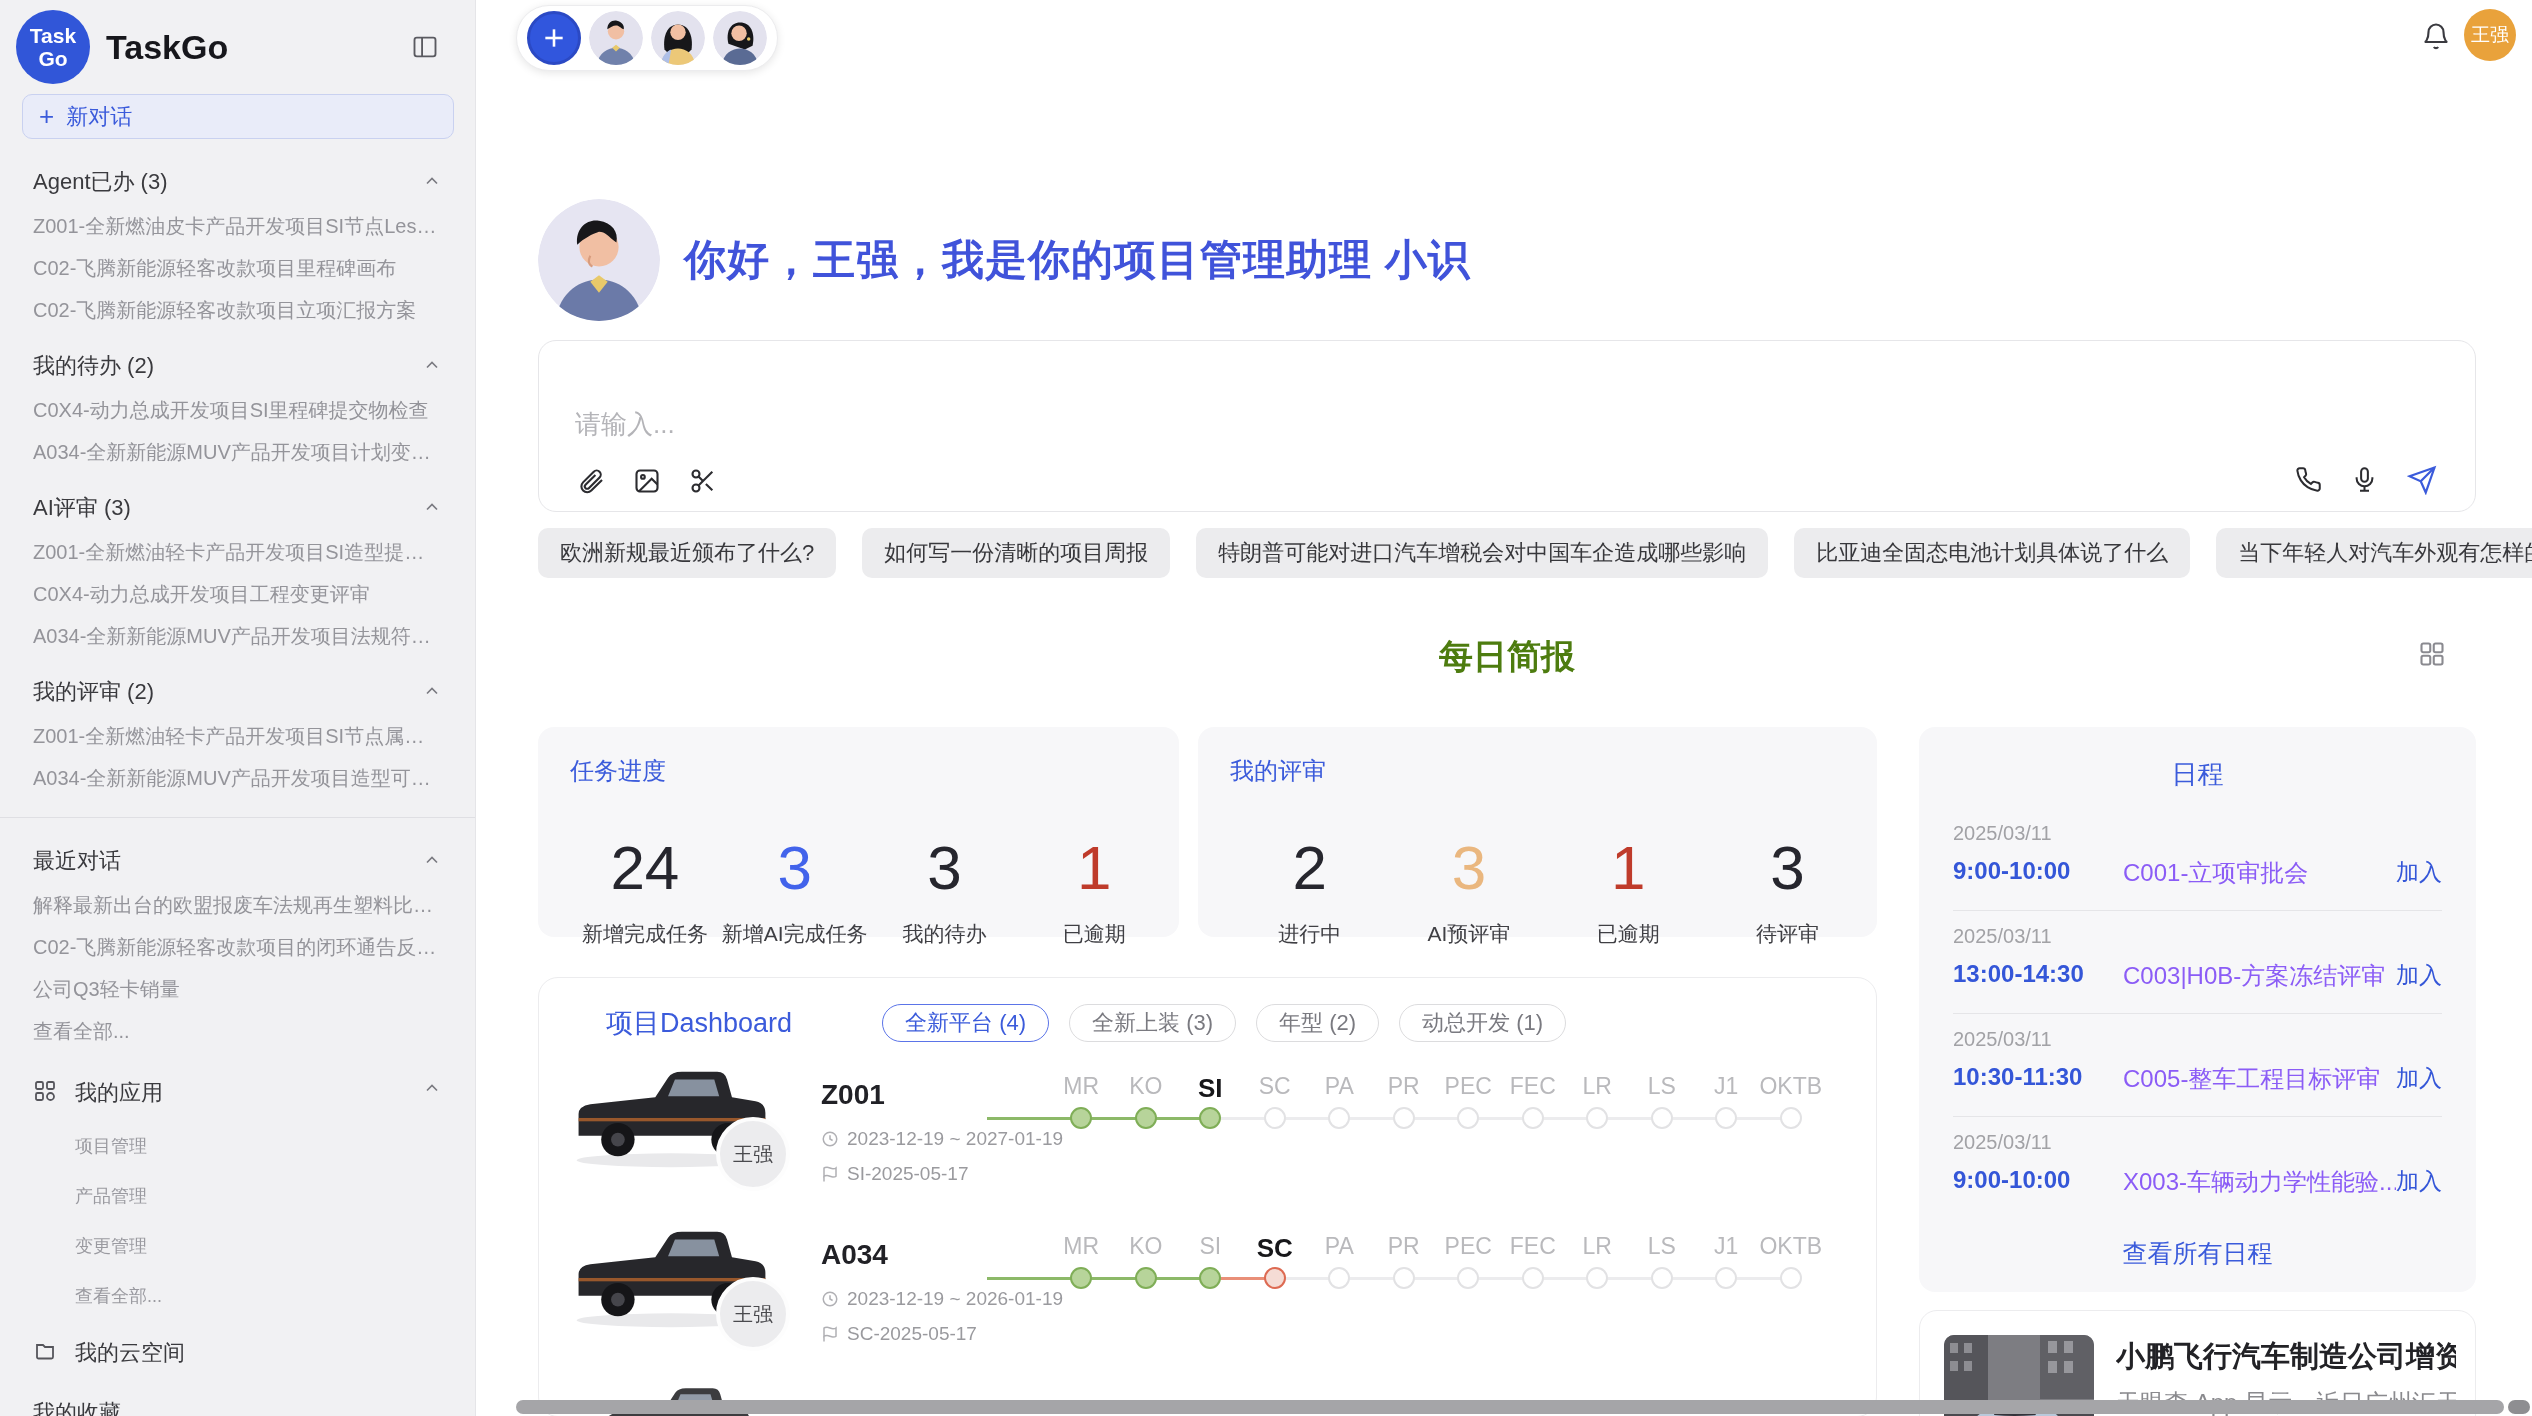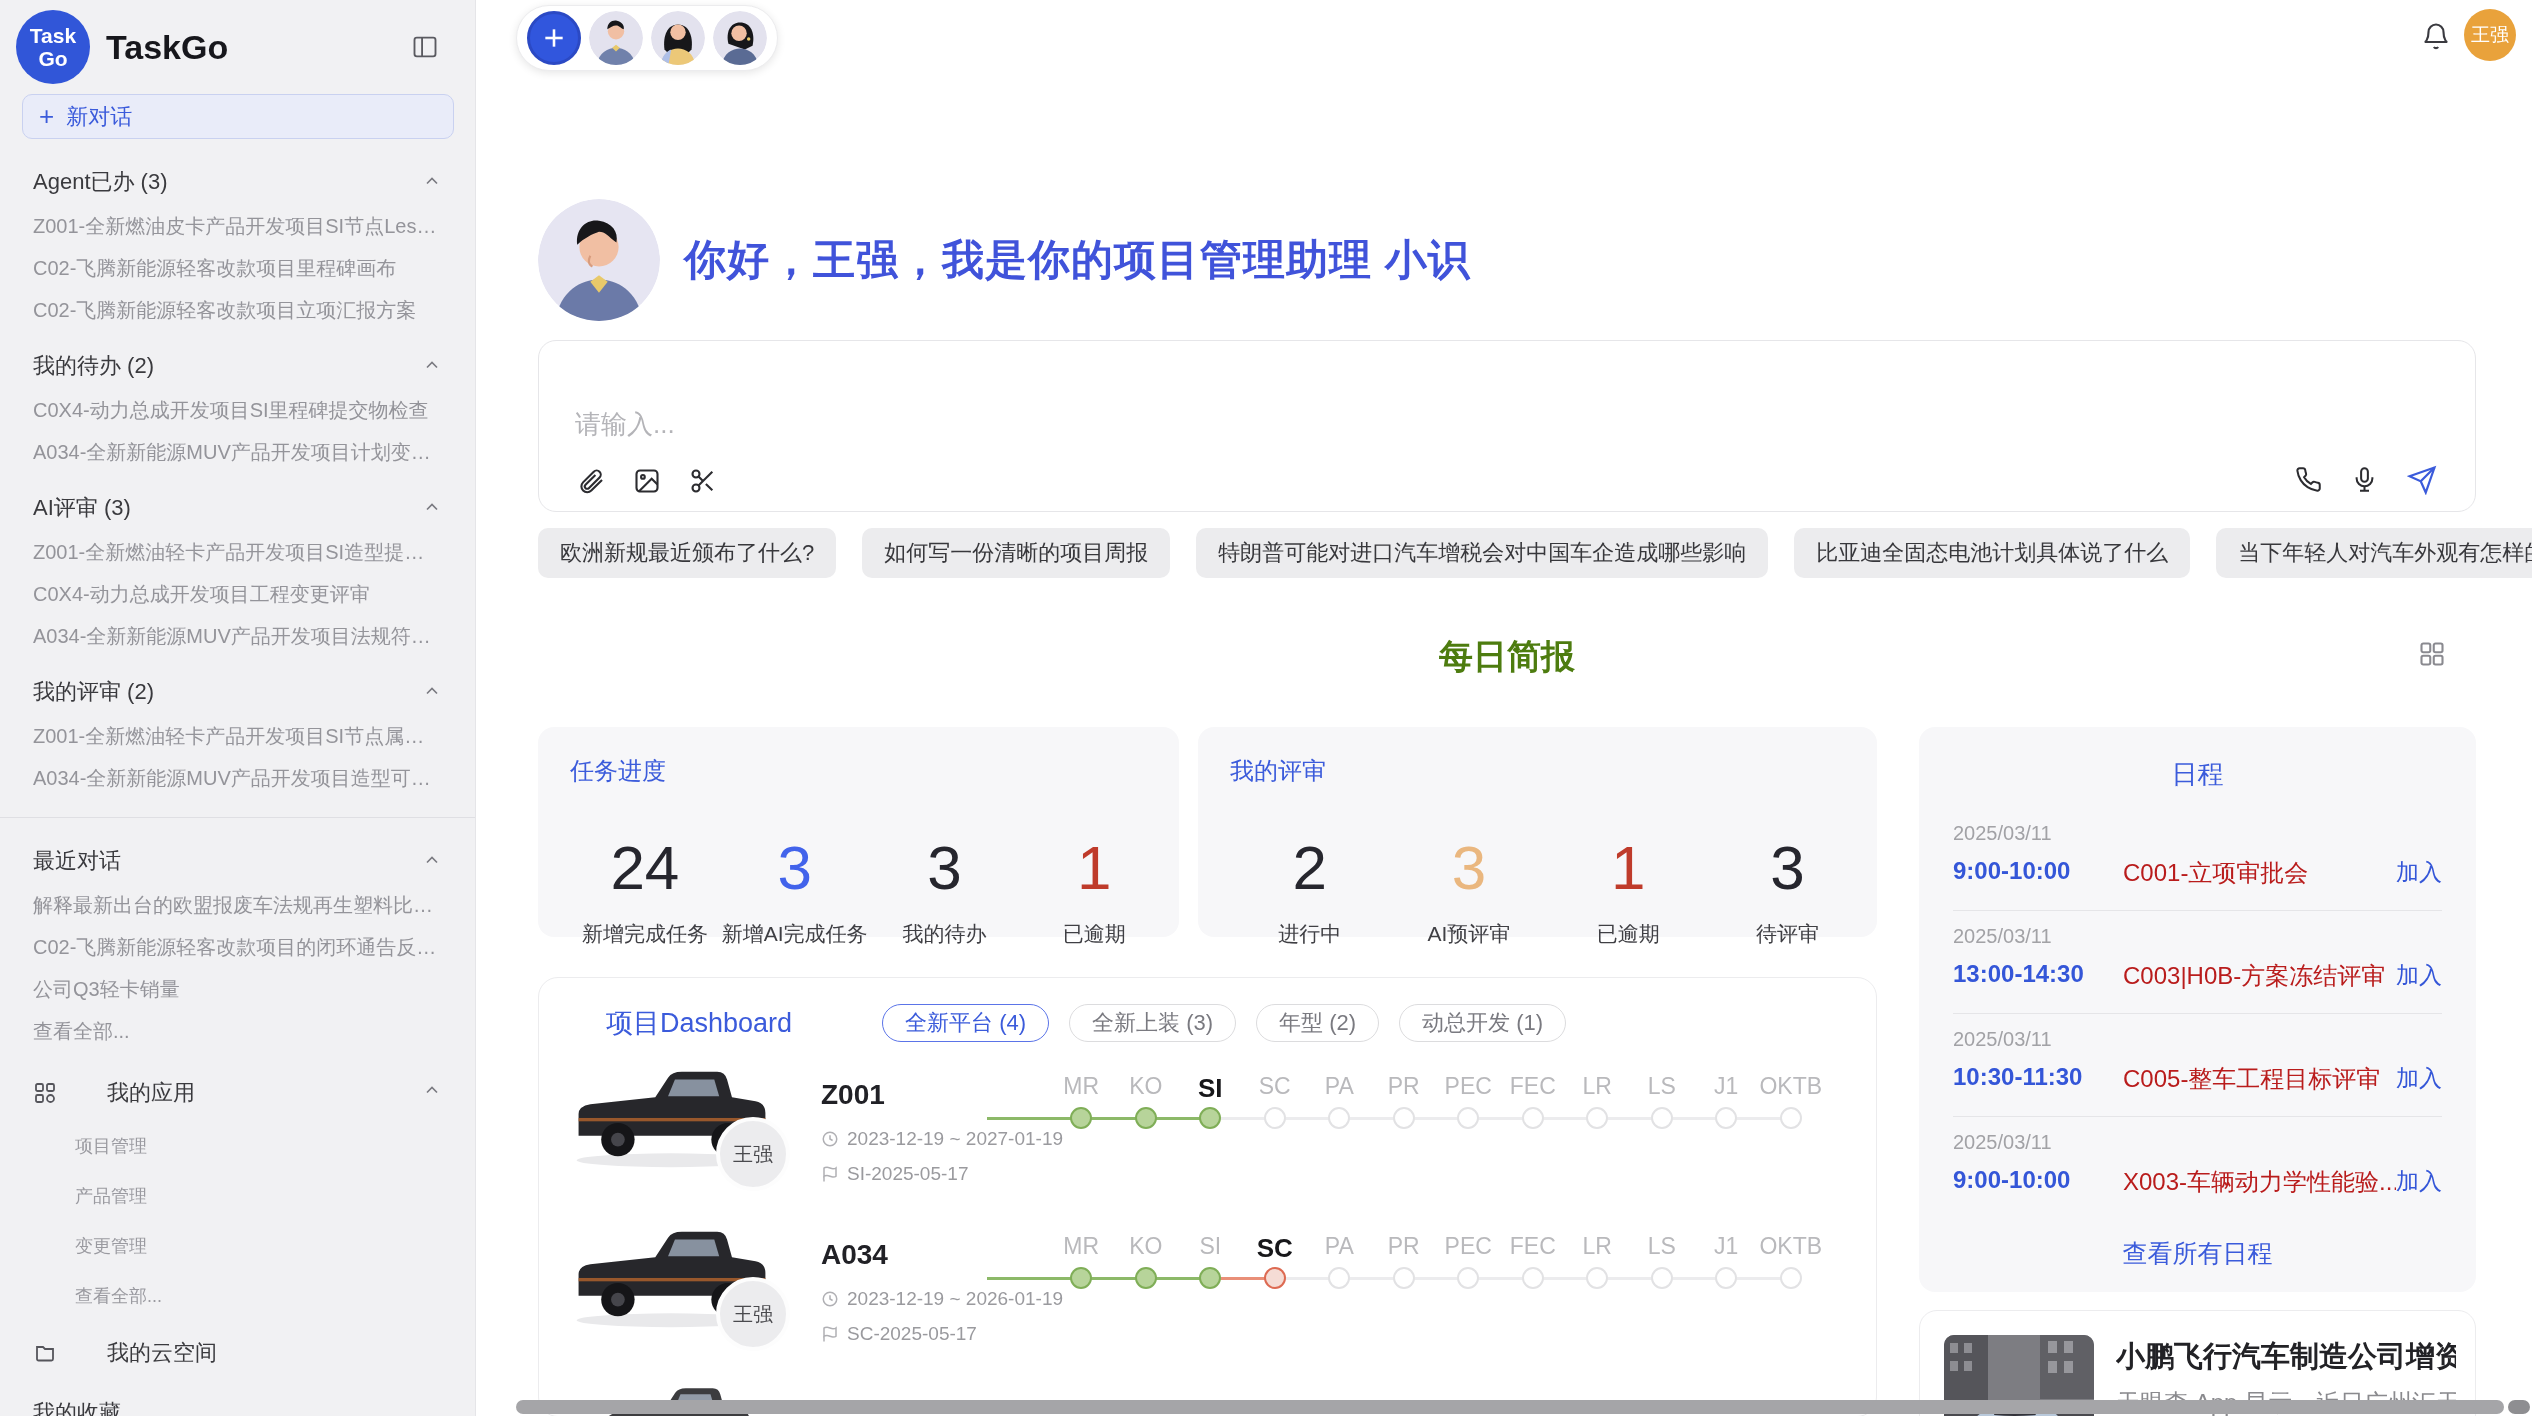--- a/index.html
+++ b/index.html
@@ -12,21 +12,21 @@
   .sb-head { display:flex; align-items:center; padding:10px 33px 4px 16px; }
   .logo { width:74px; height:74px; border-radius:50%; background:#3156d8; color:#fff; display:flex; flex-direction:column; align-items:center; justify-content:center; font-weight:bold; font-size:21px; line-height:23px; flex:none; }
   .app-name { font-size:34px; font-weight:bold; color:#17171c; margin-left:16px; flex:1; }
   .collapse-btn { width:34px; height:34px; color:#5a5a60; display:flex; align-items:center; justify-content:center; cursor:pointer; }
   .new-chat { display:flex; align-items:center; margin:6px 22px 0 22px; width:432px; height:45px; background:#e9ecf9; border:1px solid #c9d1f0; border-radius:10px; color:#3b5bdb; font-size:22px; cursor:pointer; padding:0 16px; font-family:inherit; }
   .new-chat .plus-glyph { font-size:26px; margin-right:12px; font-weight:400; }
   .sb-section-head { display:flex; align-items:flex-end; margin:28px 33px 0 33px; color:#3a3a3e; font-size:22px; font-weight:500; }
   .sb-section-head .chev { margin-left:auto; color:#7a7a80; }
   .sb-item { margin:16px 33px 0 33px; font-size:20px; color:#94949a; line-height:26px; white-space:nowrap; overflow:hidden; text-overflow:ellipsis; cursor:pointer; }
   .sb-divider { height:1px; background:#dfdfe3; margin:26px 0 0 0; }
-  .sb-row { display:flex; align-items:center; margin:30px 33px 0 33px; color:#3a3a3e; font-size:22px; cursor:pointer;gap:32px; }
+  .sb-row { display:flex; align-items:flex-start; margin:30px 33px 0 33px; color:#3a3a3e; font-size:22px; cursor:pointer; }
   .sb-row .ic { width:26px; height:26px; margin-right:16px; color:#55555b; flex:none; display:flex; align-items:center; }
   .sb-sub { margin:26px 33px 0 75px; font-size:18px; color:#9a9aa0; cursor:pointer; }
 
   
   .main { position:relative; flex:1; height:1416px; background:#fff; overflow:hidden; }
 
   .top-pill { position:absolute; left:40px; top:5px; height:66px; background:#fff; border:1px solid #ececee; border-radius:36px; box-shadow:0 2px 8px rgba(0,0,0,.10); display:flex; align-items:center; padding:0 10px; gap:8px; }
   .add-agent { width:54px; height:54px; border-radius:50%; background:#3156dd; border:3px solid #2b49c4; color:#fff; display:flex; align-items:center; justify-content:center; cursor:pointer; }
   .avatar-sm { width:54px; height:54px; border-radius:50%; overflow:hidden; cursor:pointer; flex:none; }
 
@@ -63,21 +63,21 @@
 
   
   .sched { position:absolute; left:1443px; top:727px; width:557px; height:565px; background:#f7f7f9; border-radius:16px; }
   .sched-title { text-align:center; margin-top:30px; font-size:26px; color:#3b5bdb; }
   .sched-list { margin:16px 34px 0 34px; }
   .sched-item { height:103px; border-bottom:1px solid #e5e5e8; position:relative; }
   .sched-item:last-child { border-bottom:none; }
   .sched-date { padding-top:14px; font-size:20px; color:#a2a2a6; }
   .sched-line { display:flex; margin-top:12px; }
   .sched-time { width:170px; font-size:24px; font-weight:bold; color:#3456d8; flex:none; }
-  .sched-name { flex:1; font-size:24px; color:#b91c1c; white-space:nowrap; overflow:hidden; }
+  .sched-name { flex:1; font-size:24px; color:#8b5cf6; white-space:nowrap; overflow:hidden; }
   .sched-join { font-size:23px; color:#3456d8; cursor:pointer; flex:none; }
   .sched-footer { position:absolute; bottom:22px; width:100%; text-align:center; font-size:25px; color:#3b5bdb; cursor:pointer; }
 
   
   .dash { position:absolute; left:62px; top:977px; width:1339px; height:440px; background:#fff; border:1px solid #ececee; border-radius:20px; overflow:hidden;padding-left:35px; }
   .dash-head { display:flex; align-items:center; padding:26px 0 0 32px; }
   .dash-title { font-size:27px; color:#3b5bdb; font-weight:500; }
   .dash-tabs { display:flex; gap:20px; margin-left:90px; }
   .tab { height:38px; border-radius:19px; border:1px solid #dcdcde; background:#fff; color:#7a7a80; font-size:22px; padding:0 22px; display:flex; align-items:center; cursor:pointer; white-space:nowrap; }
   .tab.active { border:1.5px solid #5b74e8; color:#3b5bdb; }

